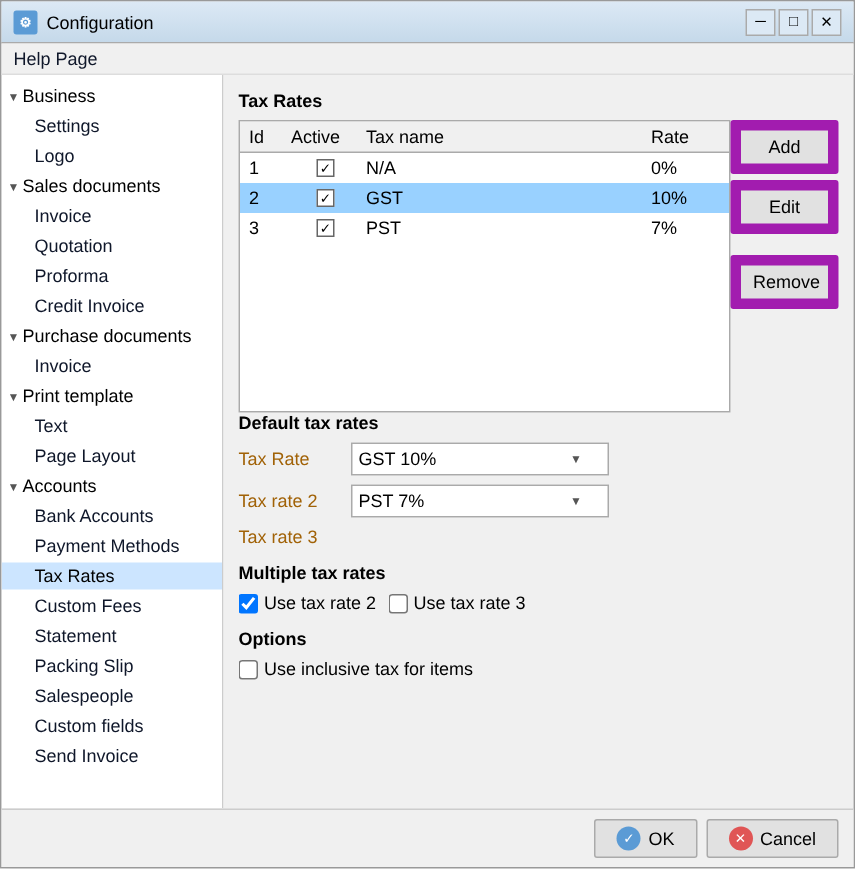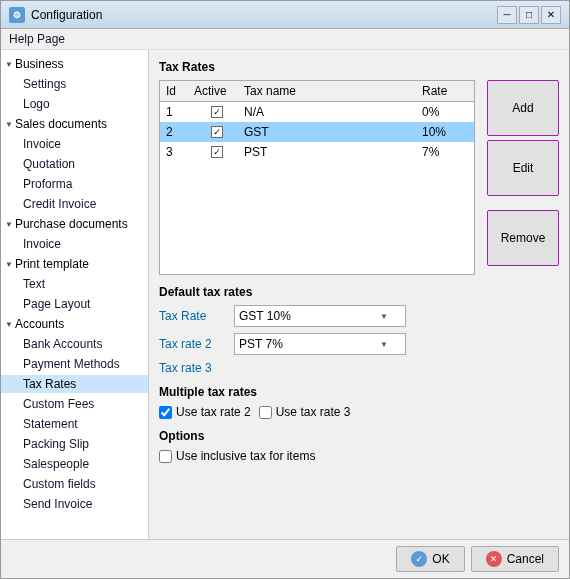--- a/index.html
+++ b/index.html
@@ -119,22 +119,21 @@
       background: #f0f0f0;
     }
     .section-title {
       font-size: 12px;
       font-weight: bold;
       margin-bottom: 6px;
       color: #000;
     }
     .tax-rates-section {
       display: flex;
-      gap: 12px;
-      margin-bottom: 10px;
+      gap: 0;
     }
     .table-container {
       flex: 1;
       background: #fff;
       border: 1px solid #aaa;
       height: 195px;
       overflow: hidden;
     }
     .table-header {
       display: grid;
@@ -186,40 +185,40 @@
       color: #000;
       font-size: 9px;
     }
     .btn-group {
       display: flex;
       flex-direction: column;
       gap: 4px;
       width: 72px;
     }
     .btn {
-      padding: 20px 8px;
+      padding: 4px 8px;
       background: #e1e1e1;
-      border: 1px solid #a21caf;
+      border: 7px solid #a21caf;
       cursor: pointer;
       font-size: 12px;
       text-align: center;
       border-radius: 2px;
     }
     .default-tax-section {
       margin-bottom: 10px;
     }
     .form-row {
       display: flex;
       align-items: center;
       margin-bottom: 6px;
     }
     .form-label {
       width: 75px;
       font-size: 12px;
-      color: #0369a1;
+      color: #a16207;
     }
     .form-select {
       width: 172px;
       height: 22px;
       border: 1px solid #aaa;
       background: #fff;
       font-size: 12px;
       padding: 1px 4px;
       appearance: none;
       -webkit-appearance: none;

